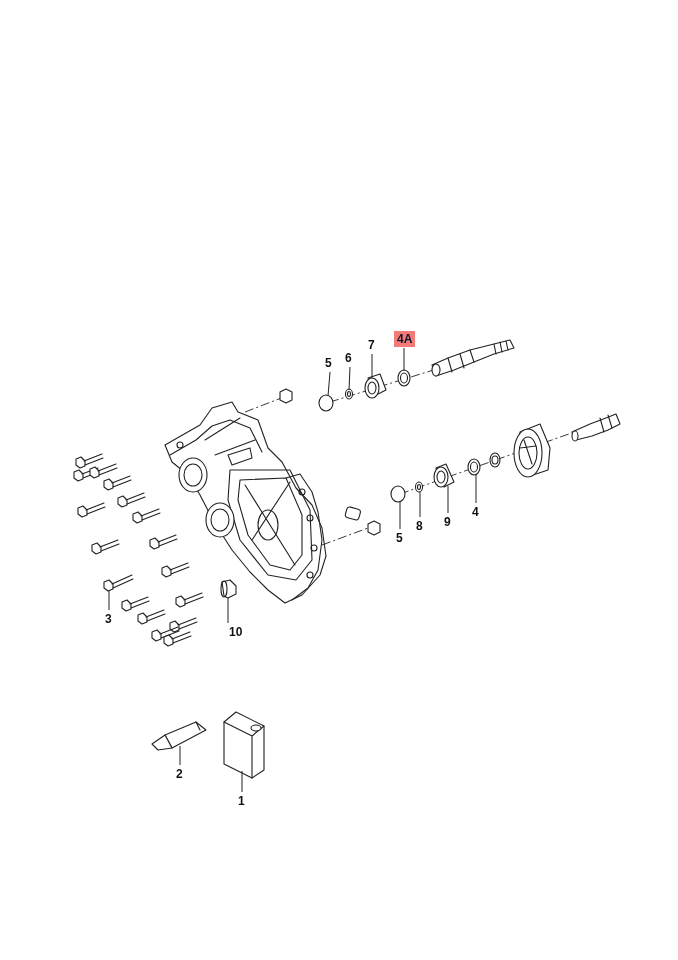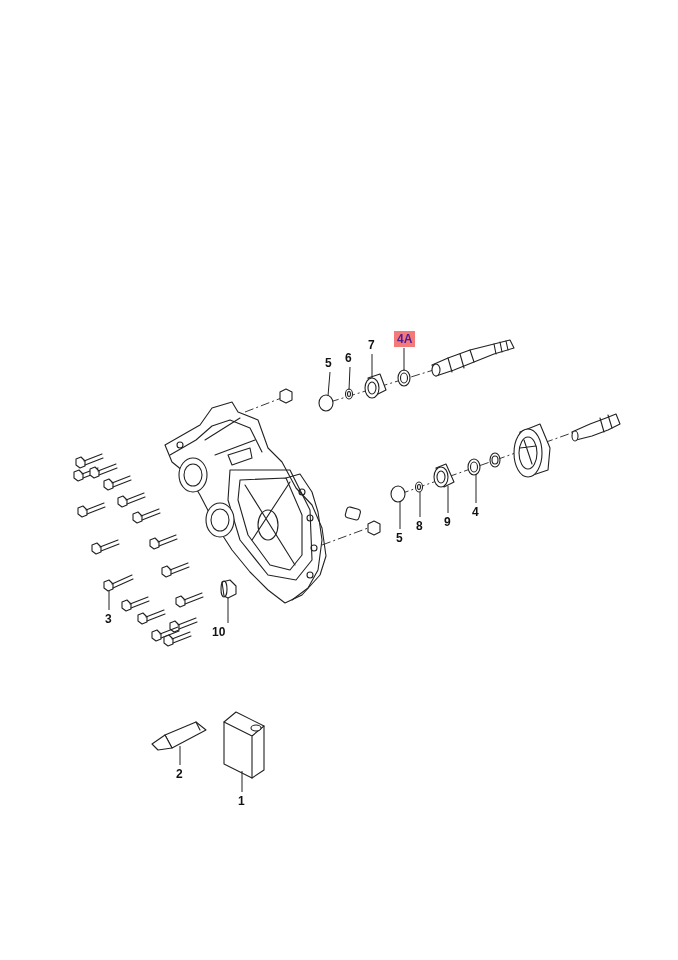--- a/index.html
+++ b/index.html
@@ -2,21 +2,21 @@
 <html><head>
 <meta charset="utf-8">
 <style>
   html, body { margin: 0; padding: 0; background: #ffffff; }
   body { width: 678px; height: 960px; position: relative; overflow: hidden;
          font-family: "Liberation Sans", sans-serif; }
   #diagram { position: absolute; left: 0; top: 0; width: 678px; height: 960px; }
   .lbl { position: absolute; font-weight: bold; font-size: 12px; color: #111;
          line-height: 14px; text-align: center; cursor: pointer;
          font-family: "Liberation Sans", sans-serif; }
-  .lbl.hl { background: #f47a7a; padding: 1px 3px; color: #4c1d95; }
+  .lbl.hl { background: #f47a7a; padding: 1px 3px; color: #0f172a; }
   svg .ln { fill: none; stroke: #222; stroke-width: 1.1; stroke-linejoin: round; stroke-linecap: round; }
   svg .fw { fill: #fff; stroke: #222; stroke-width: 1.1; stroke-linejoin: round; }
   svg .lead { stroke: #222; stroke-width: 1; }
   svg .axis { stroke: #222; stroke-width: 0.9; stroke-dasharray: 9 3 2 3; fill: none; }
 </style>
 </head>
 <body>
 
 <svg id="diagram" viewBox="0 0 678 960" xmlns="http://www.w3.org/2000/svg">
 
@@ -196,15 +196,15 @@
 
 <div class="lbl" style="left:325px;top:356px;">5</div>
 <div class="lbl" style="left:345px;top:351px;">6</div>
 <div class="lbl" style="left:368px;top:338px;">7</div>
 <div class="lbl hl" style="left:394px;top:331px;">4A</div>
 <div class="lbl" style="left:396px;top:531px;">5</div>
 <div class="lbl" style="left:416px;top:519px;">8</div>
 <div class="lbl" style="left:444px;top:515px;">9</div>
 <div class="lbl" style="left:472px;top:505px;">4</div>
 <div class="lbl" style="left:105px;top:612px;">3</div>
-<div class="lbl" style="left:212px;top:625px;">10</div>
+<div class="lbl" style="left:229px;top:625px;">10</div>
 <div class="lbl" style="left:176px;top:767px;">2</div>
 <div class="lbl" style="left:238px;top:794px;">1</div>
 
 </body></html>

